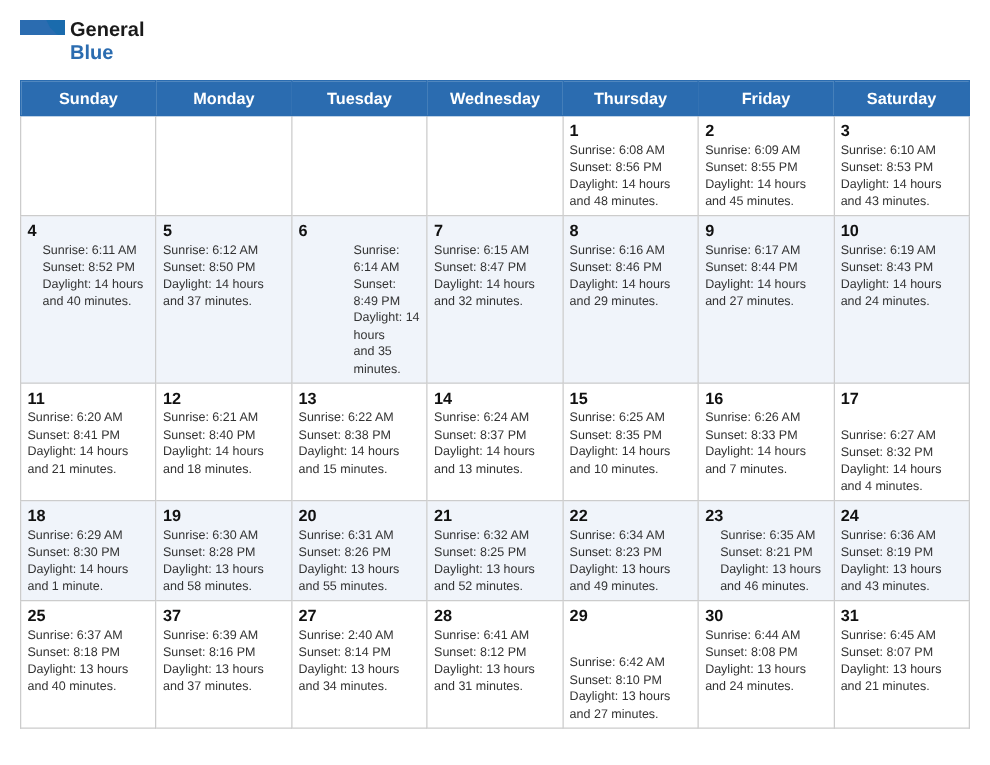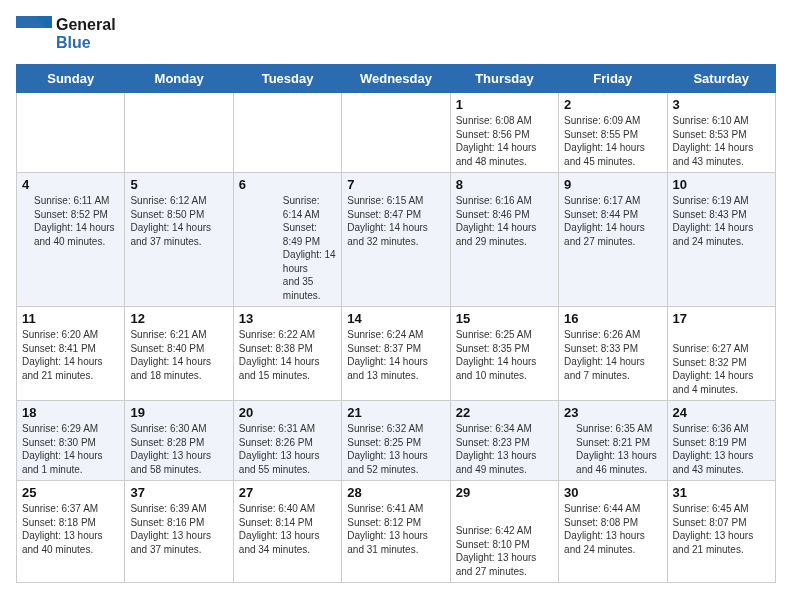--- a/index.html
+++ b/index.html
@@ -302,21 +302,21 @@
         </td>
         <td>
           <div class="day-number">37</div>
           <div class="day-info" style="white-space: pre-line;">Sunrise: 6:39 AM
 Sunset: 8:16 PM
 Daylight: 13 hours
 and 37 minutes.</div>
         </td>
         <td>
           <div class="day-number">27</div>
-          <div class="day-info" style="white-space: pre-line;">Sunrise: 6:40 AM
+          <div class="day-info" style="white-space: pre-line;">Sunrise: 2:40 AM
 Sunset: 8:14 PM
 Daylight: 13 hours
 and 34 minutes.</div>
         </td>
         <td>
           <div class="day-number">28</div>
           <div class="day-info" style="white-space: pre-line;">Sunrise: 6:41 AM
 Sunset: 8:12 PM
 Daylight: 13 hours
 and 31 minutes.</div>

